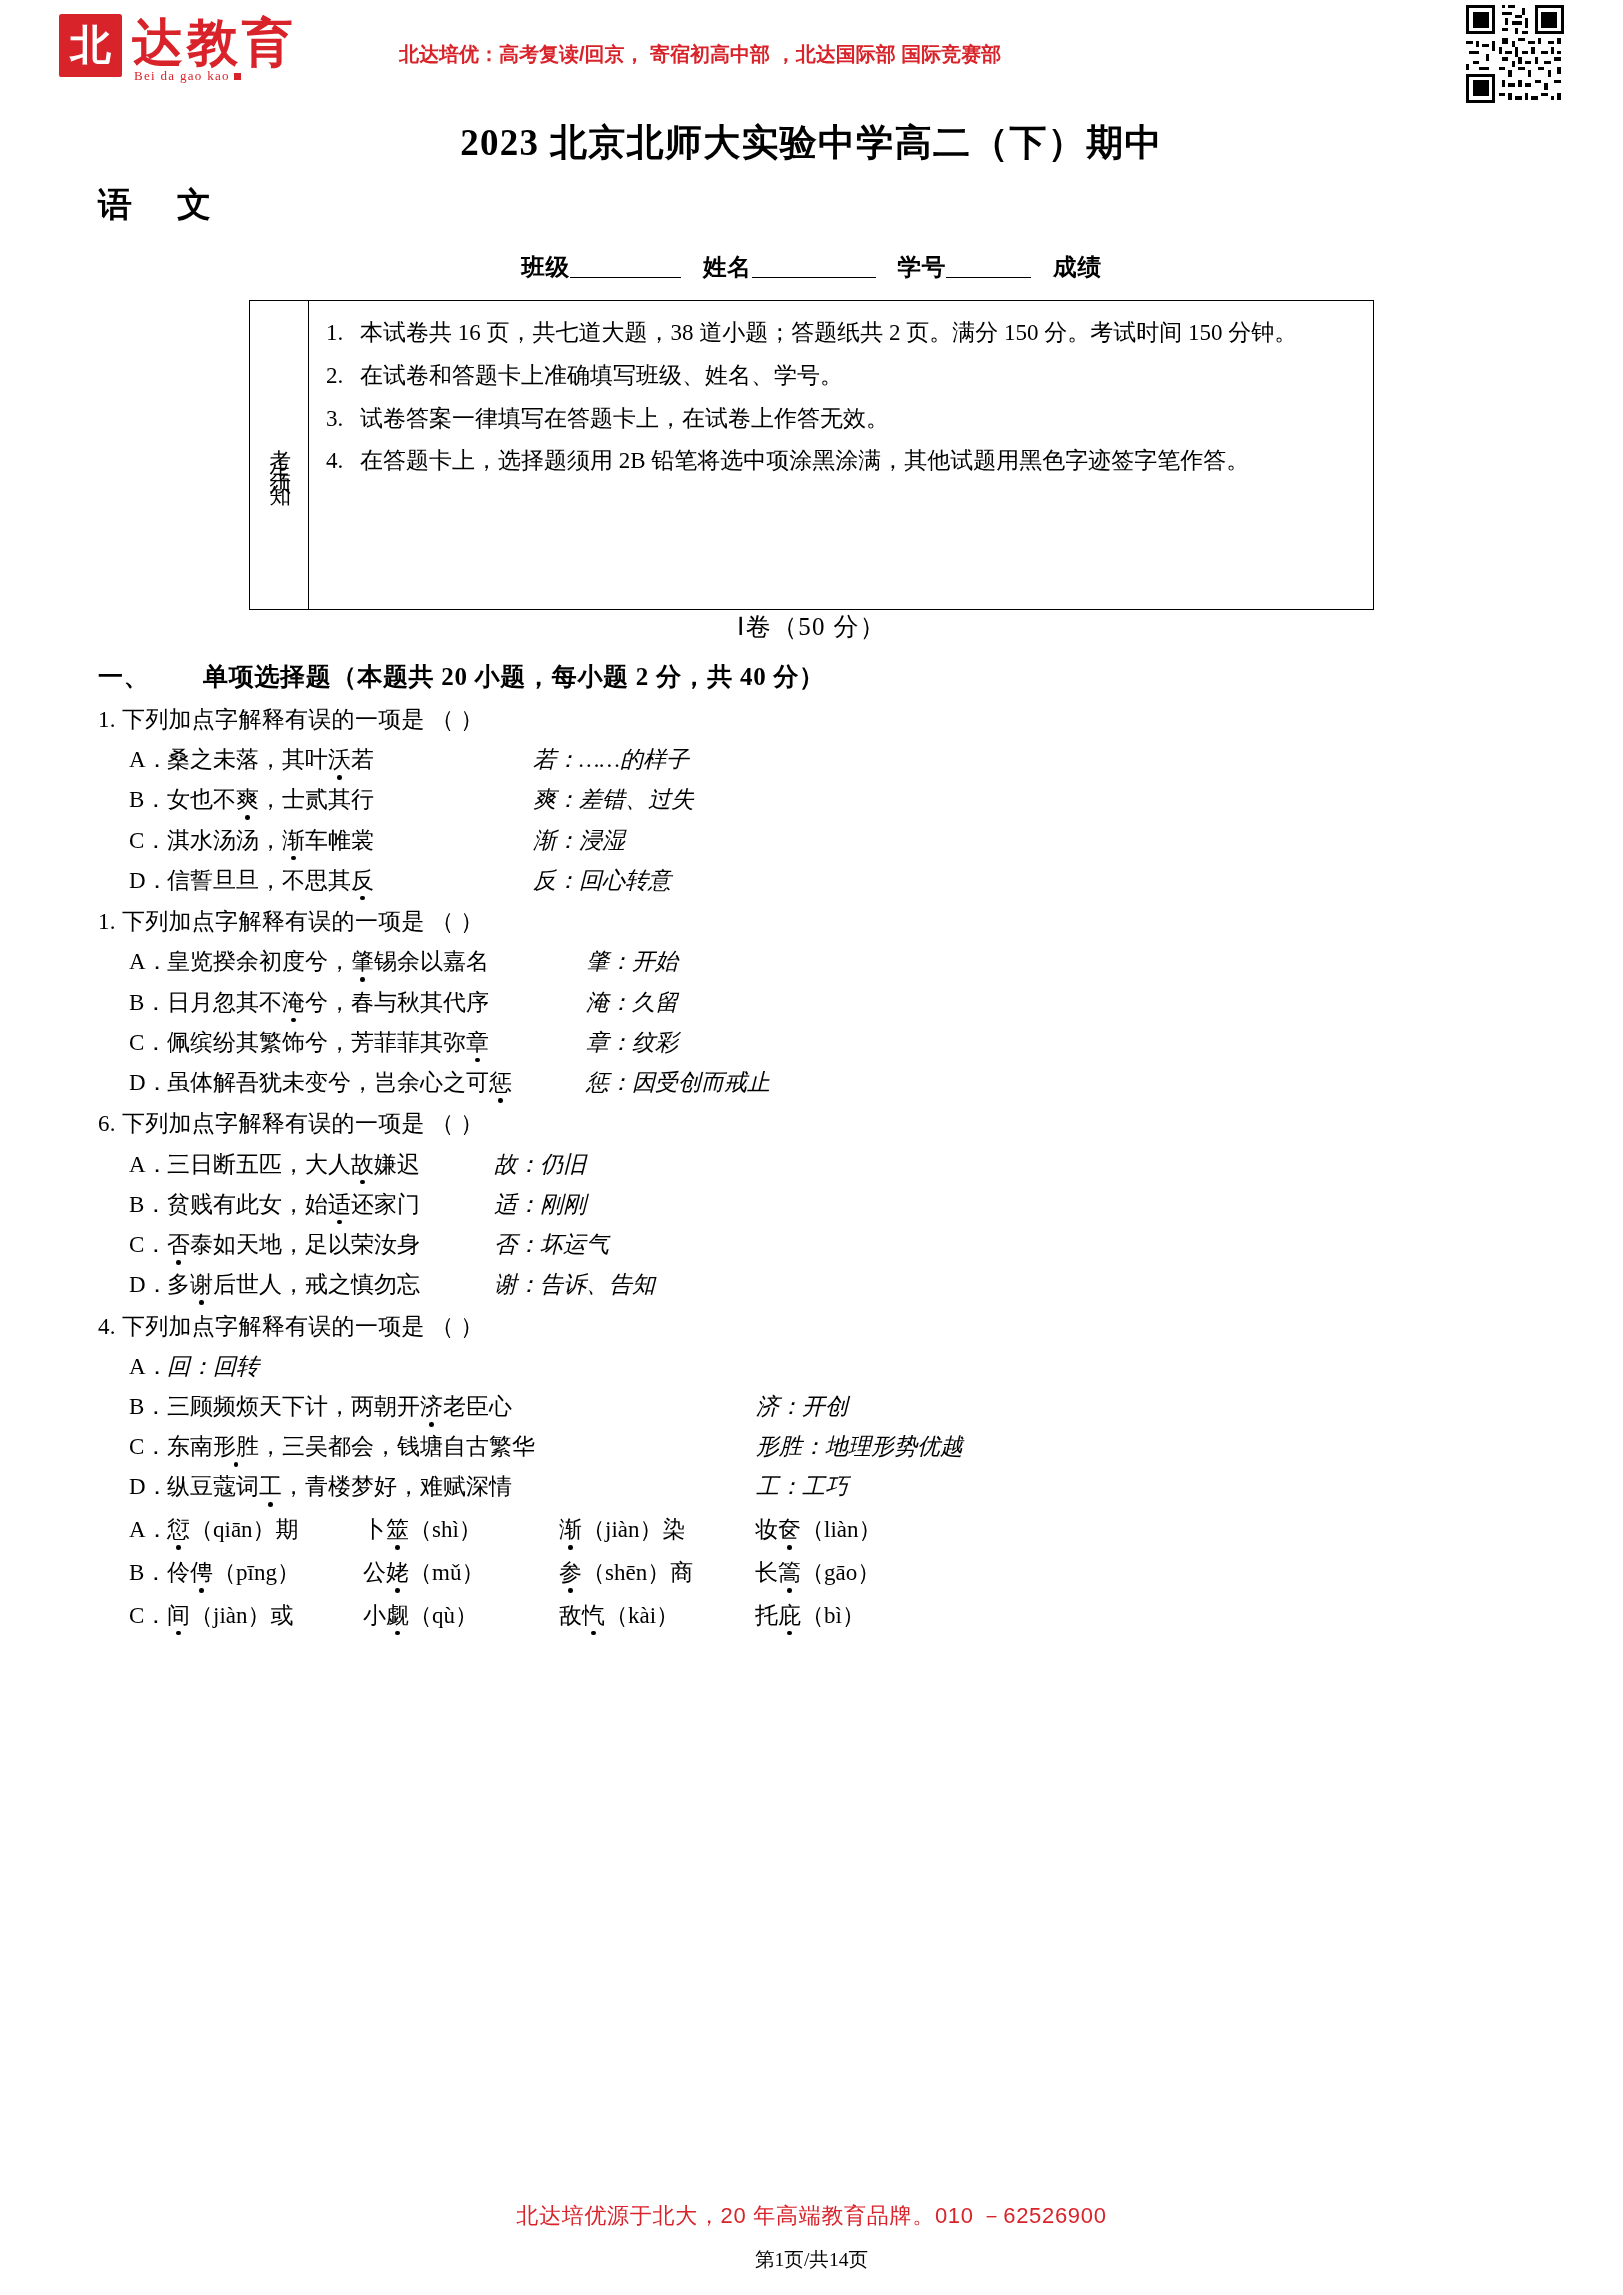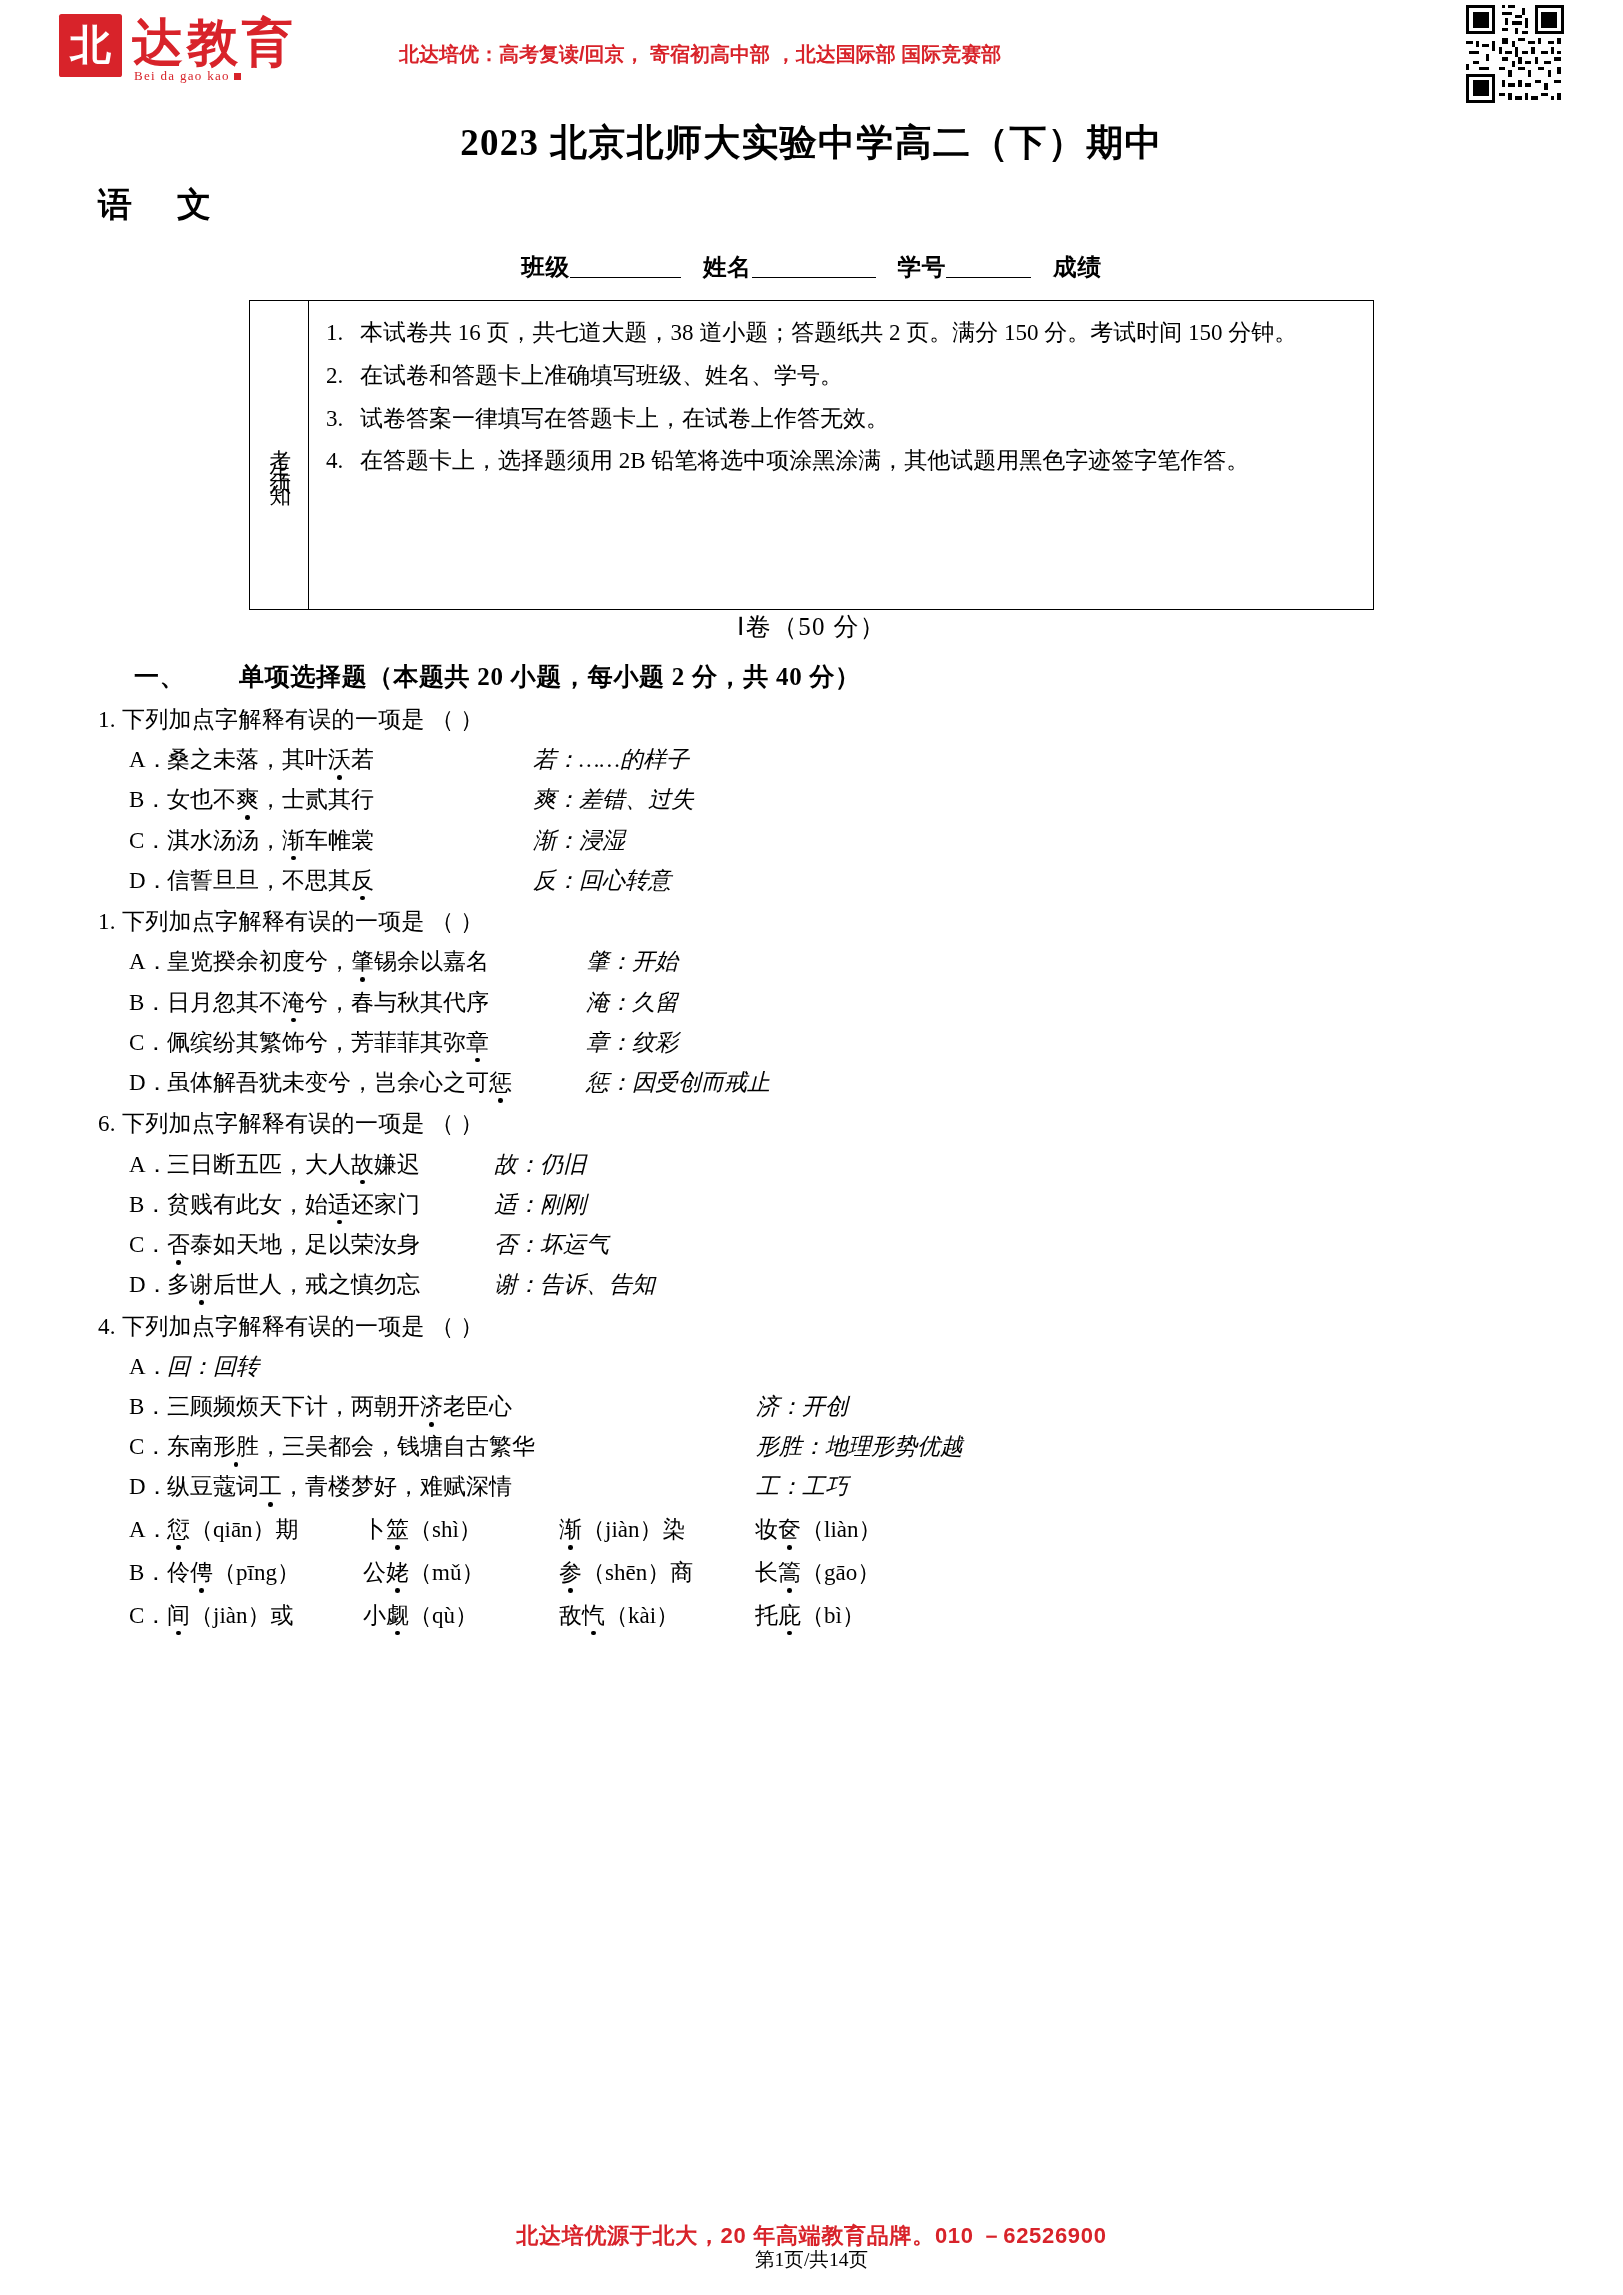--- a/index.html
+++ b/index.html
@@ -174,21 +174,20 @@
     font-family: "Liberation Serif", serif;
     font-size: 25px;
     letter-spacing: 1.3px;
   }
   .big-head {
     font-family: "Liberation Serif", serif;
     font-weight: bold;
     font-size: 25px;
     margin-top: 17px;
     letter-spacing: 0.7px;
-    margin-left: 36px;
   }
   .big-head .idx { display:inline-block; width: 105px; }
 
   .q-stem {
     font-family: "Liberation Serif", serif;
     font-size: 23px;
     margin-top: 10.5px;
     letter-spacing: 0.3px;
   }
   .opt-row {
@@ -228,24 +227,24 @@
     display: flex;
   }
   .pron-row .opt-letter { width: 38px; flex: none; }
   .pron-cell { width: 196px; flex: none; }
 
   
   .footer-note {
     position: absolute;
     left: 0;
     right: 0;
-    bottom: 44px;
+    bottom: 64px;
     text-align: center;
     font-family: "Liberation Sans", sans-serif;
-    font-weight: bold;
+    font-weight: normal;
     font-size: 22px;
     color: #d8232a;
     letter-spacing: 0.7px;
   }
   .footer-page {
     position: absolute;
     left: 0;
     right: 0;
     bottom: 22px;
     text-align: center;

